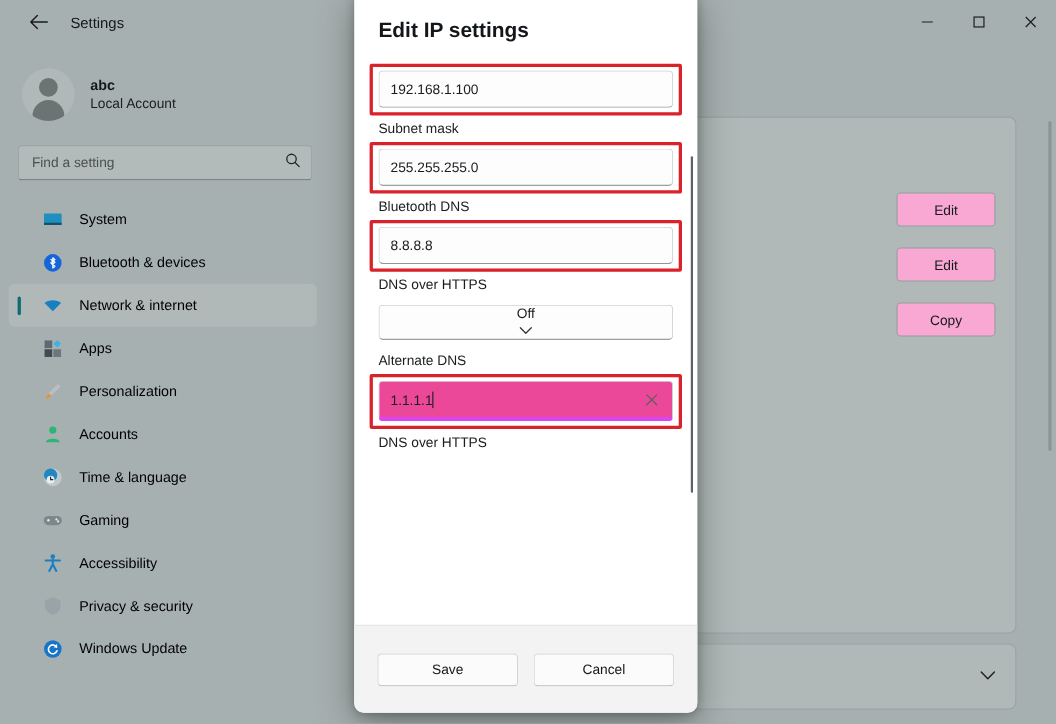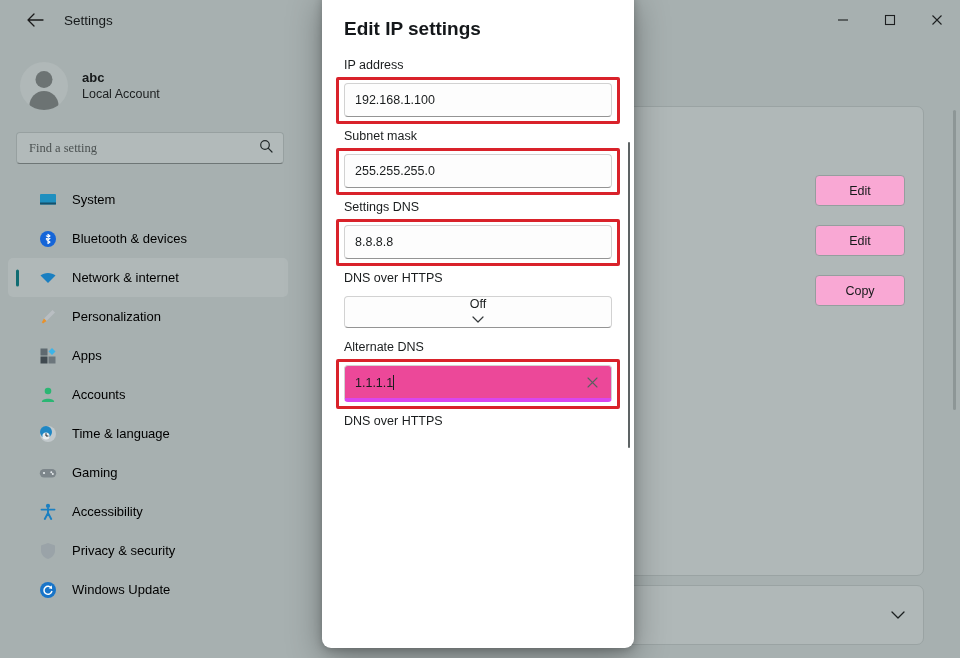--- a/index.html
+++ b/index.html
@@ -86,21 +86,21 @@
     margin: 22px 0 0 16px;
     width: 268px; height: 32px;
     background: #b2baba;
     border: 1px solid #97a0a0;
     border-bottom: 1px solid #6e7676;
     border-radius: 4px;
     display: flex; align-items: center;
   }
   .search input {
     flex: 1; border: none; outline: none; background: transparent;
-    font-family: Liberation Serif, serif;
+    font-family: Liberation Sans, sans-serif;
     font-size: 12.5px; color: #701a75;
     padding: 0 28px 0 12px;
   }
   .search input::placeholder { color: #4b5151; }
   .search .s-icon {
     position: absolute; right: 10px; top: 50%;
     transform: translateY(-50%);
     color: #22292a;
   }
 
@@ -349,37 +349,37 @@
           <svg width="18" height="18" viewBox="0 0 18 18">
               <path d="M1.5 6.5 C5 3, 13 3, 16.5 6.5 L9 14 Z" fill="#1a7fc1"></path>
             </svg>
         </span>
         <span class="nav-label">Network &amp; internet</span>
       </div>
 
       <div class="nav-item">
         <span class="nav-ico">
           <svg width="18" height="18" viewBox="0 0 18 18">
-              <path d="M13.5 2 L16 4.5 L7.5 13 L5 10.5 Z" fill="#b9bec2"></path>
-              <path d="M5 10.5 L7.5 13 L4 15.5 L2.8 14.2 Z" fill="#e8922c"></path>
-            </svg>
-        </span>
-        <span class="nav-label">Personalization</span>
-      </div>
-
-      <div class="nav-item">
-        <span class="nav-ico">
-          <svg width="18" height="18" viewBox="0 0 18 18">
               <rect x="1.5" y="1.5" width="7" height="7" fill="#5f6a70"></rect>
               <rect x="1.5" y="9.5" width="7" height="7" fill="#404a50"></rect>
               <rect x="9.5" y="9.5" width="7" height="7" fill="#6c767c"></rect>
               <path d="M13 1 L16.5 4.5 L13 8 L9.5 4.5 Z" fill="#3db4e8"></path>
             </svg>
         </span>
         <span class="nav-label">Apps</span>
+      </div>
+
+      <div class="nav-item">
+        <span class="nav-ico">
+          <svg width="18" height="18" viewBox="0 0 18 18">
+              <path d="M13.5 2 L16 4.5 L7.5 13 L5 10.5 Z" fill="#b9bec2"></path>
+              <path d="M5 10.5 L7.5 13 L4 15.5 L2.8 14.2 Z" fill="#e8922c"></path>
+            </svg>
+        </span>
+        <span class="nav-label">Personalization</span>
       </div>
 
       <div class="nav-item">
         <span class="nav-ico">
           <svg width="18" height="18" viewBox="0 0 18 18">
               <circle cx="9" cy="5" r="3.3" fill="#2bb673"></circle>
               <path d="M2.8 16 C2.8 11.8, 15.2 11.8, 15.2 16 Z" fill="#2bb673"></path>
             </svg>
         </span>
         <span class="nav-label">Accounts</span>
@@ -480,40 +480,39 @@
 
     <div class="panel-scroll"></div>
   </div>
 
   <div class="dialog">
     <div class="dlg-body">
 
       <div class="dlg-title">Edit IP settings</div>
 
       <div class="fld">
-        <div class="fld-label">IP address</div>
         <div class="inp-wrap boxed">
           <div class="inp">
             <span class="val">192.168.1.100</span>
           </div>
         </div>
       </div>
 
       <div class="fld">
         <div class="fld-label">Subnet mask</div>
         <div class="inp-wrap boxed">
           <div class="inp">
             <span class="val">255.255.255.0</span>
           </div>
         </div>
       </div>
 
 
       <div class="fld">
-        <div class="fld-label">Settings DNS</div>
+        <div class="fld-label">Bluetooth DNS</div>
         <div class="inp-wrap boxed">
           <div class="inp">
             <span class="val">8.8.8.8</span>
           </div>
         </div>
       </div>
 
       <div class="fld">
         <div class="fld-label">DNS over HTTPS</div>
         <div class="inp-wrap">
@@ -542,15 +541,19 @@
         </div>
       </div>
 
       <div class="fld">
         <div class="fld-label">DNS over HTTPS</div>
       </div>
 
       <div class="dlg-scroll"></div>
     </div>
 
+    <div class="dlg-footer">
+      <div class="dlg-btn">Save</div>
+      <div class="dlg-btn">Cancel</div>
+    </div>
   </div>
 
 </div>
 
 </body></html>

